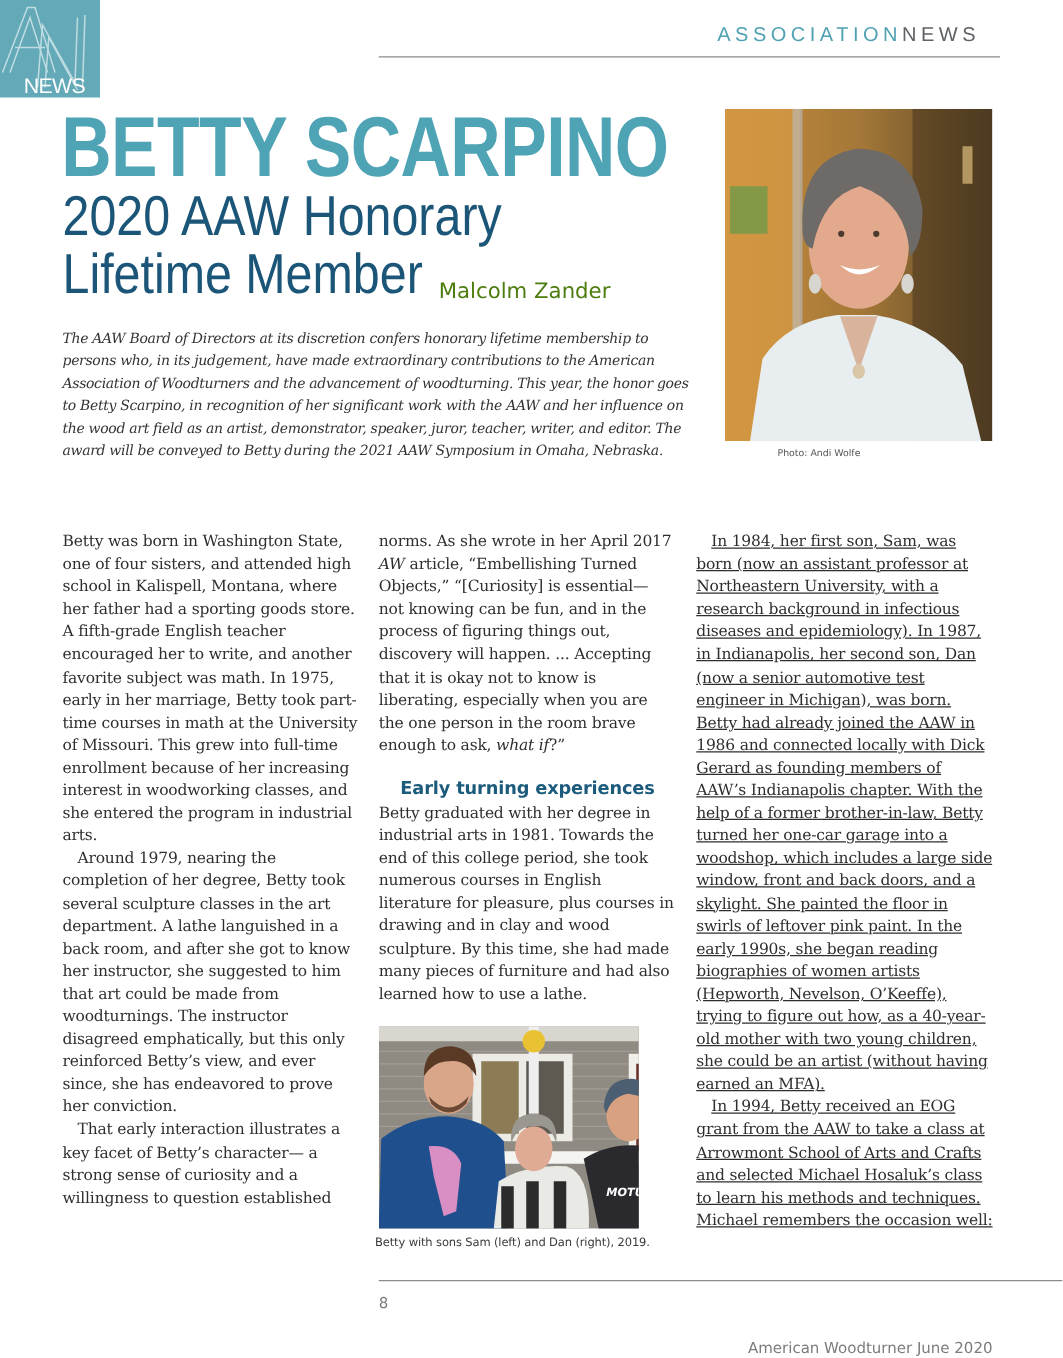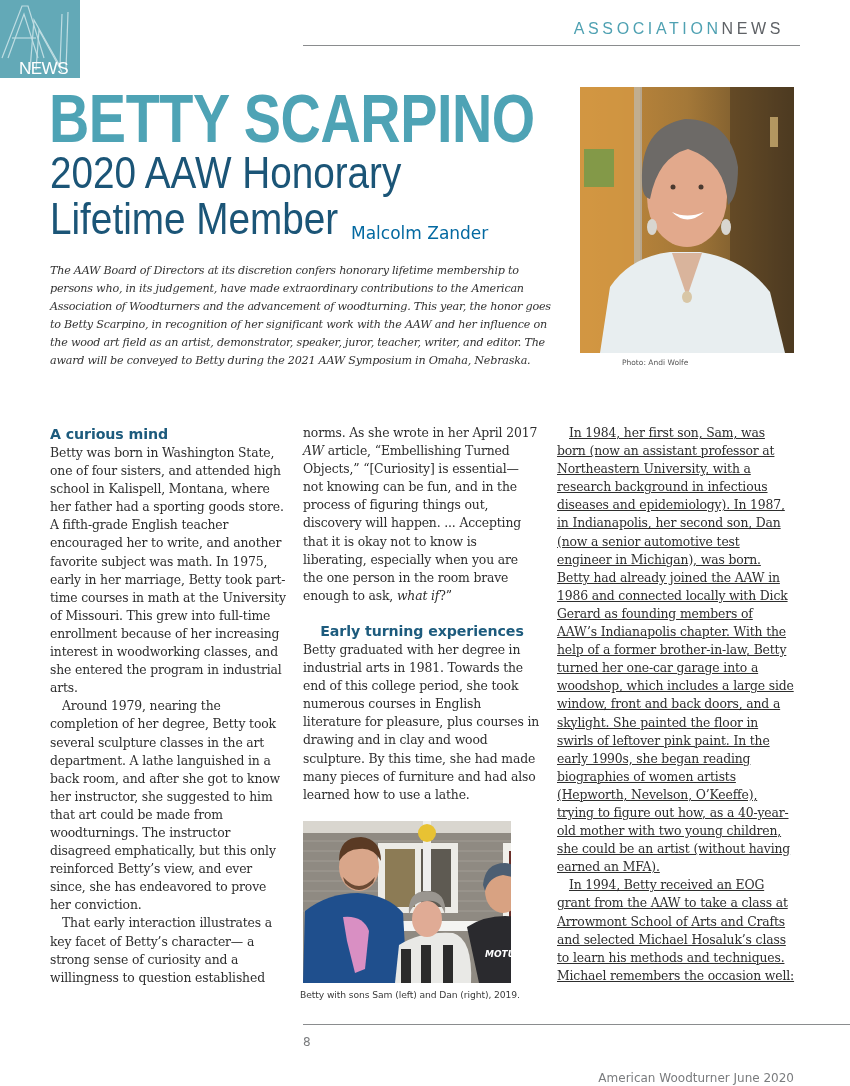--- a/index.html
+++ b/index.html
@@ -9,21 +9,21 @@
   .logo svg { position: absolute; left: 0; top: 0; }
   .logo .news { position: absolute; left: 19px; bottom: -1px; color: #ffffff; font-family: "Liberation Sans", sans-serif; font-size: 17px; letter-spacing: -0.5px; }
 
   .section-label { position: absolute; right: 66px; top: 20px; font-family: "Liberation Sans", sans-serif; font-size: 16px; letter-spacing: 3.6px; }
   .section-label .assoc { color: #4fa1b2; }
   .section-label .news2 { color: #5f6266; }
   .top-rule { position: absolute; left: 303px; top: 45px; width: 497px; height: 1px; background: #8a8c8e; }
 
   .title { position: absolute; left: 49px; top: 80px; margin: 0; font-family: "Liberation Sans", sans-serif; font-weight: bold; font-size: 68px; letter-spacing: -0.5px; color: #4ea3b5; transform: scaleX(0.82); transform-origin: left top; white-space: nowrap; line-height: 76px; }
   .subtitle { position: absolute; left: 50px; top: 150px; margin: 0; font-family: "Liberation Sans", sans-serif; font-weight: normal; font-size: 45px; line-height: 46px; color: #1b5577; transform: scaleX(0.86); transform-origin: left top; white-space: nowrap; }
-  .byline { position: absolute; left: 351px; top: 223px; font-family: "DejaVu Sans", sans-serif; font-size: 17px; color: #0369a1; }
+  .byline { position: absolute; left: 351px; top: 223px; font-family: "DejaVu Sans", sans-serif; font-size: 17px; color: #4d7c0f; }
 
   .intro { position: absolute; left: 50px; top: 262px; width: 505px; margin: 0; font-family: "DejaVu Serif", serif; font-style: italic; font-size: 11.2px; line-height: 18px; color: #333; letter-spacing: -0.25px; }
 
   .portrait { position: absolute; left: 580px; top: 87px; width: 214px; height: 266px; overflow: hidden; }
   .portrait-credit { position: absolute; left: 580px; top: 358px; font-family: "DejaVu Sans", sans-serif; font-size: 7.5px; color: #555; padding-left: 42px; }
 
   .col { position: absolute; top: 424px; width: 238px; font-family: "DejaVu Serif", serif; font-size: 12.4px; line-height: 18.1px; color: #2e2e2e; letter-spacing: -0.15px; }
   .col p { margin: 0; }
   .col p.indent { text-indent: 12px; }
   .col1 { left: 50px; }
@@ -93,21 +93,20 @@
     <circle cx="93" cy="100" r="2.5" fill="#4a3a30"></circle>
     <circle cx="121" cy="100" r="2.5" fill="#4a3a30"></circle>
     <ellipse cx="72" cy="140" rx="5" ry="8" fill="#d8d6d0"></ellipse>
     <ellipse cx="146" cy="140" rx="5" ry="8" fill="#d8d6d0"></ellipse>
     <ellipse cx="107" cy="210" rx="5" ry="6" fill="#d8c6a6"></ellipse>
   </svg>
 </div>
 <div class="portrait-credit">Photo: Andi Wolfe</div>
 
 <div class="col col1">
-  <h2>A curious mind</h2>
   <p>Betty was born in Washington State, one of four sisters, and attended high school in Kalispell, Montana, where her father had a sporting goods store. A fifth-grade English teacher encouraged her to write, and another favorite subject was math. In 1975, early in her marriage, Betty took part-time courses in math at the University of Missouri. This grew into full-time enrollment because of her increasing interest in woodworking classes, and she entered the program in industrial arts.</p>
   <p class="indent">Around 1979, nearing the completion of her degree, Betty took several sculpture classes in the art department. A lathe languished in a back room, and after she got to know her instructor, she suggested to him that art could be made from woodturnings. The instructor disagreed emphatically, but this only reinforced Betty’s view, and ever since, she has endeavored to prove her conviction.</p>
   <p class="indent">That early interaction illustrates a key facet of Betty’s character— a strong sense of curiosity and a willingness to question established</p>
 </div>
 
 <div class="col col2">
   <p><span>norms. As she wrote in her April 2017 </span><em>AW</em><span> article, “Embellishing Turned Objects,” “[Curiosity] is essential— not knowing can be fun, and in the process of figuring things out, discovery will happen. ... Accepting that it is okay not to know is liberating, especially when you are the one person in the room brave enough to ask, </span><em>what if</em><span>?”</span></p>
   <h2>Early turning experiences</h2>
   <p>Betty graduated with her degree in industrial arts in 1981. Towards the end of this college period, she took numerous courses in English literature for pleasure, plus courses in drawing and in clay and wood sculpture. By this time, she had made many pieces of furniture and had also learned how to use a lathe.</p>
 </div>

